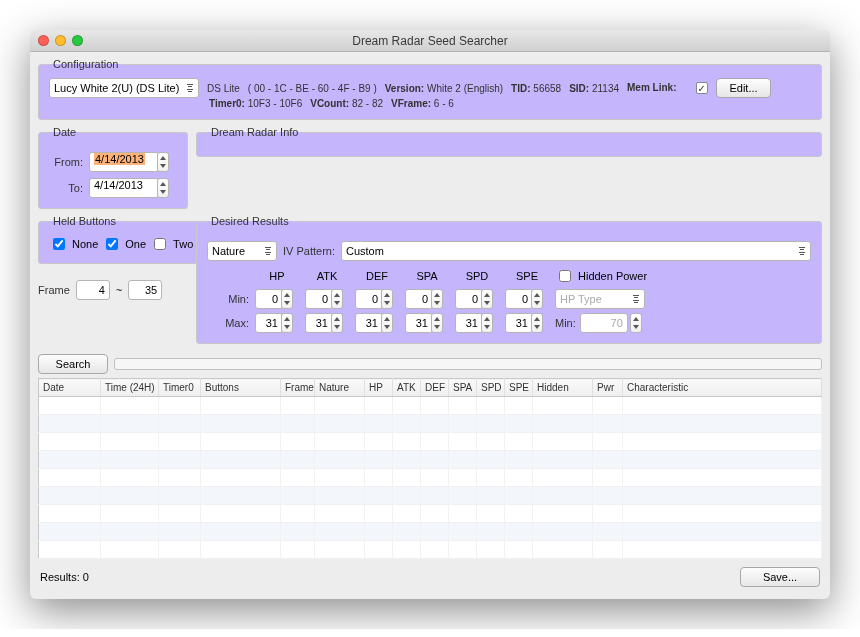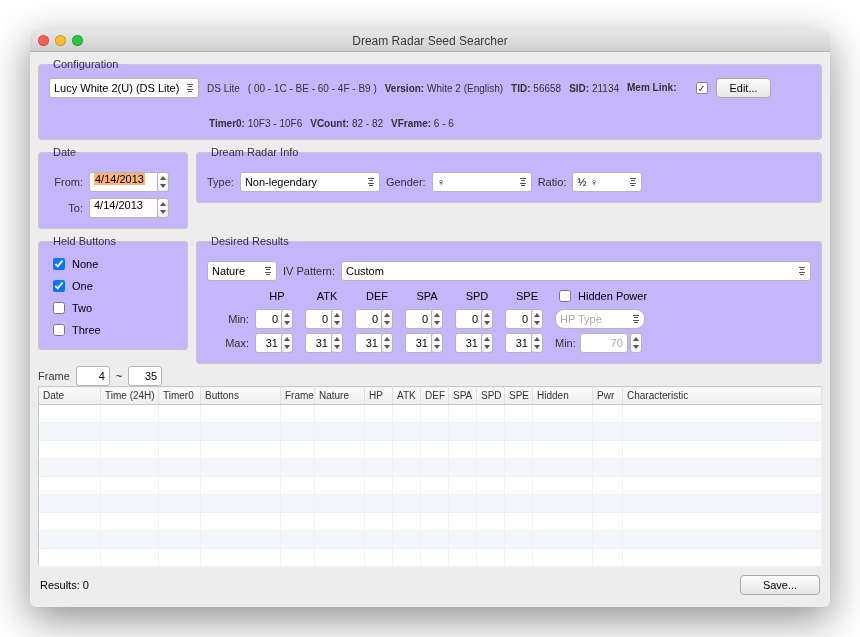--- a/index.html
+++ b/index.html
@@ -148,21 +148,21 @@
         <span class="kvs">( 00 - 1C - BE - 60 - 4F - B9 )</span>
         <span class="kvs"><b>Version:</b> <span>White 2 (English)</span></span>
         <span class="kvs"><b>TID:</b> <span>56658</span></span>
         <span class="kvs"><b>SID:</b> <span>21134</span></span>
         <span class="kvs" style="display:inline-flex;gap:20px;">
             <b>Mem Link:</b> 
             <span class="chkbox">✓</span>
           </span>
         <button class="btn">Edit...</button>
       </div>
-      <div class="config-row" style="margin-top:20px; padding-left:160px;">
+      <div class="config-row" style="margin-top:0; padding-left:160px;">
         <span class="kvs"><b>Timer0:</b> <span>10F3 - 10F6</span></span>
         <span class="kvs"><b>VCount:</b> <span>82 - 82</span></span>
         <span class="kvs"><b>VFrame:</b> <span>6 - 6</span></span>
       </div>
     </fieldset>
 
     <div class="row-flex">
 
       <div class="col" style="width:150px;">
         <fieldset>
@@ -180,44 +180,30 @@
               <span class="mac-input" style="width:70px;">4/14/2013</span>
               <span class="updown"></span>
             </span>
           </div>
         </fieldset>
       </div>
 
       <div class="col" style="flex:1;">
         <fieldset>
           <legend>Dream Radar Info</legend>
-          <div class="subrow">
-            <span class="label">Type:</span>
-            <span class="mac-select" style="width:140px;">
-                <span>Non-legendary</span>
-              </span>
-            <span class="label">Gender:</span>
-            <span class="mac-select" style="width:100px;">
-                <span>♀</span>
-              </span>
-            <span class="label">Ratio:</span>
-            <span class="mac-select" style="width:70px;">
-                <span>½ ♀</span>
-              </span>
-          </div>
         </fieldset>
       </div>
     </div>
 
     <div class="row-flex">
 
       <div class="col" style="width:150px;">
         <fieldset>
           <legend>Held Buttons</legend>
-          <div style="display:grid;grid-template-columns:1fr;gap:4px;">
+          <div style="display:grid;grid-template-columns:1fr 1fr 1fr 1fr;gap:4px;">
             <label class="check">
                 <input type="checkbox" checked="" style="">
                 <span>None</span>
               </label>
             <label class="check">
                 <input type="checkbox" checked="" style="">
                 <span>One</span>
               </label>
             <label class="check">
                 <input type="checkbox" style="">
@@ -280,21 +266,21 @@
                 <span class="updown"></span>
               </span>
             <span class="iv-cell">
                 <input class="mac-input" value="0" style="">
                 <span class="updown"></span>
               </span>
             <span class="iv-cell">
                 <input class="mac-input" value="0" style="">
                 <span class="updown"></span>
               </span>
-            <span class="mac-select disabled" style="width:90px;border-radius:9px;">
+            <span class="mac-select disabled" style="width:90px;">
                 <span>HP Type</span>
               </span>
 
             <span class="label" style="text-align:right;">Max:</span>
             <span class="iv-cell">
                 <input class="mac-input" value="31" style="">
                 <span class="updown"></span>
               </span>
             <span class="iv-cell">
                 <input class="mac-input" value="31" style="">
@@ -319,20 +305,24 @@
             <span style="display:flex;align-items:center;gap:4px;">
               <span class="label">Min:</span>
               <input class="mac-input disabled" style="width: 48px; text-align: right;" disabled="" value="70">
               <span class="updown"></span>
             </span>
           </div>
         </fieldset>
       </div>
     </div>
 
+    <div class="search-row">
+      <button class="btn" style="width:70px;">Search</button>
+      <div class="progress-track"></div>
+    </div>
 
     <table class="results-table">
       <colgroup>
         <col style="width:62px">
           <col style="width:58px">
           <col style="width:42px">
           <col style="width:80px">
         <col style="width:34px">
           <col style="width:50px">
           <col style="width:28px">

